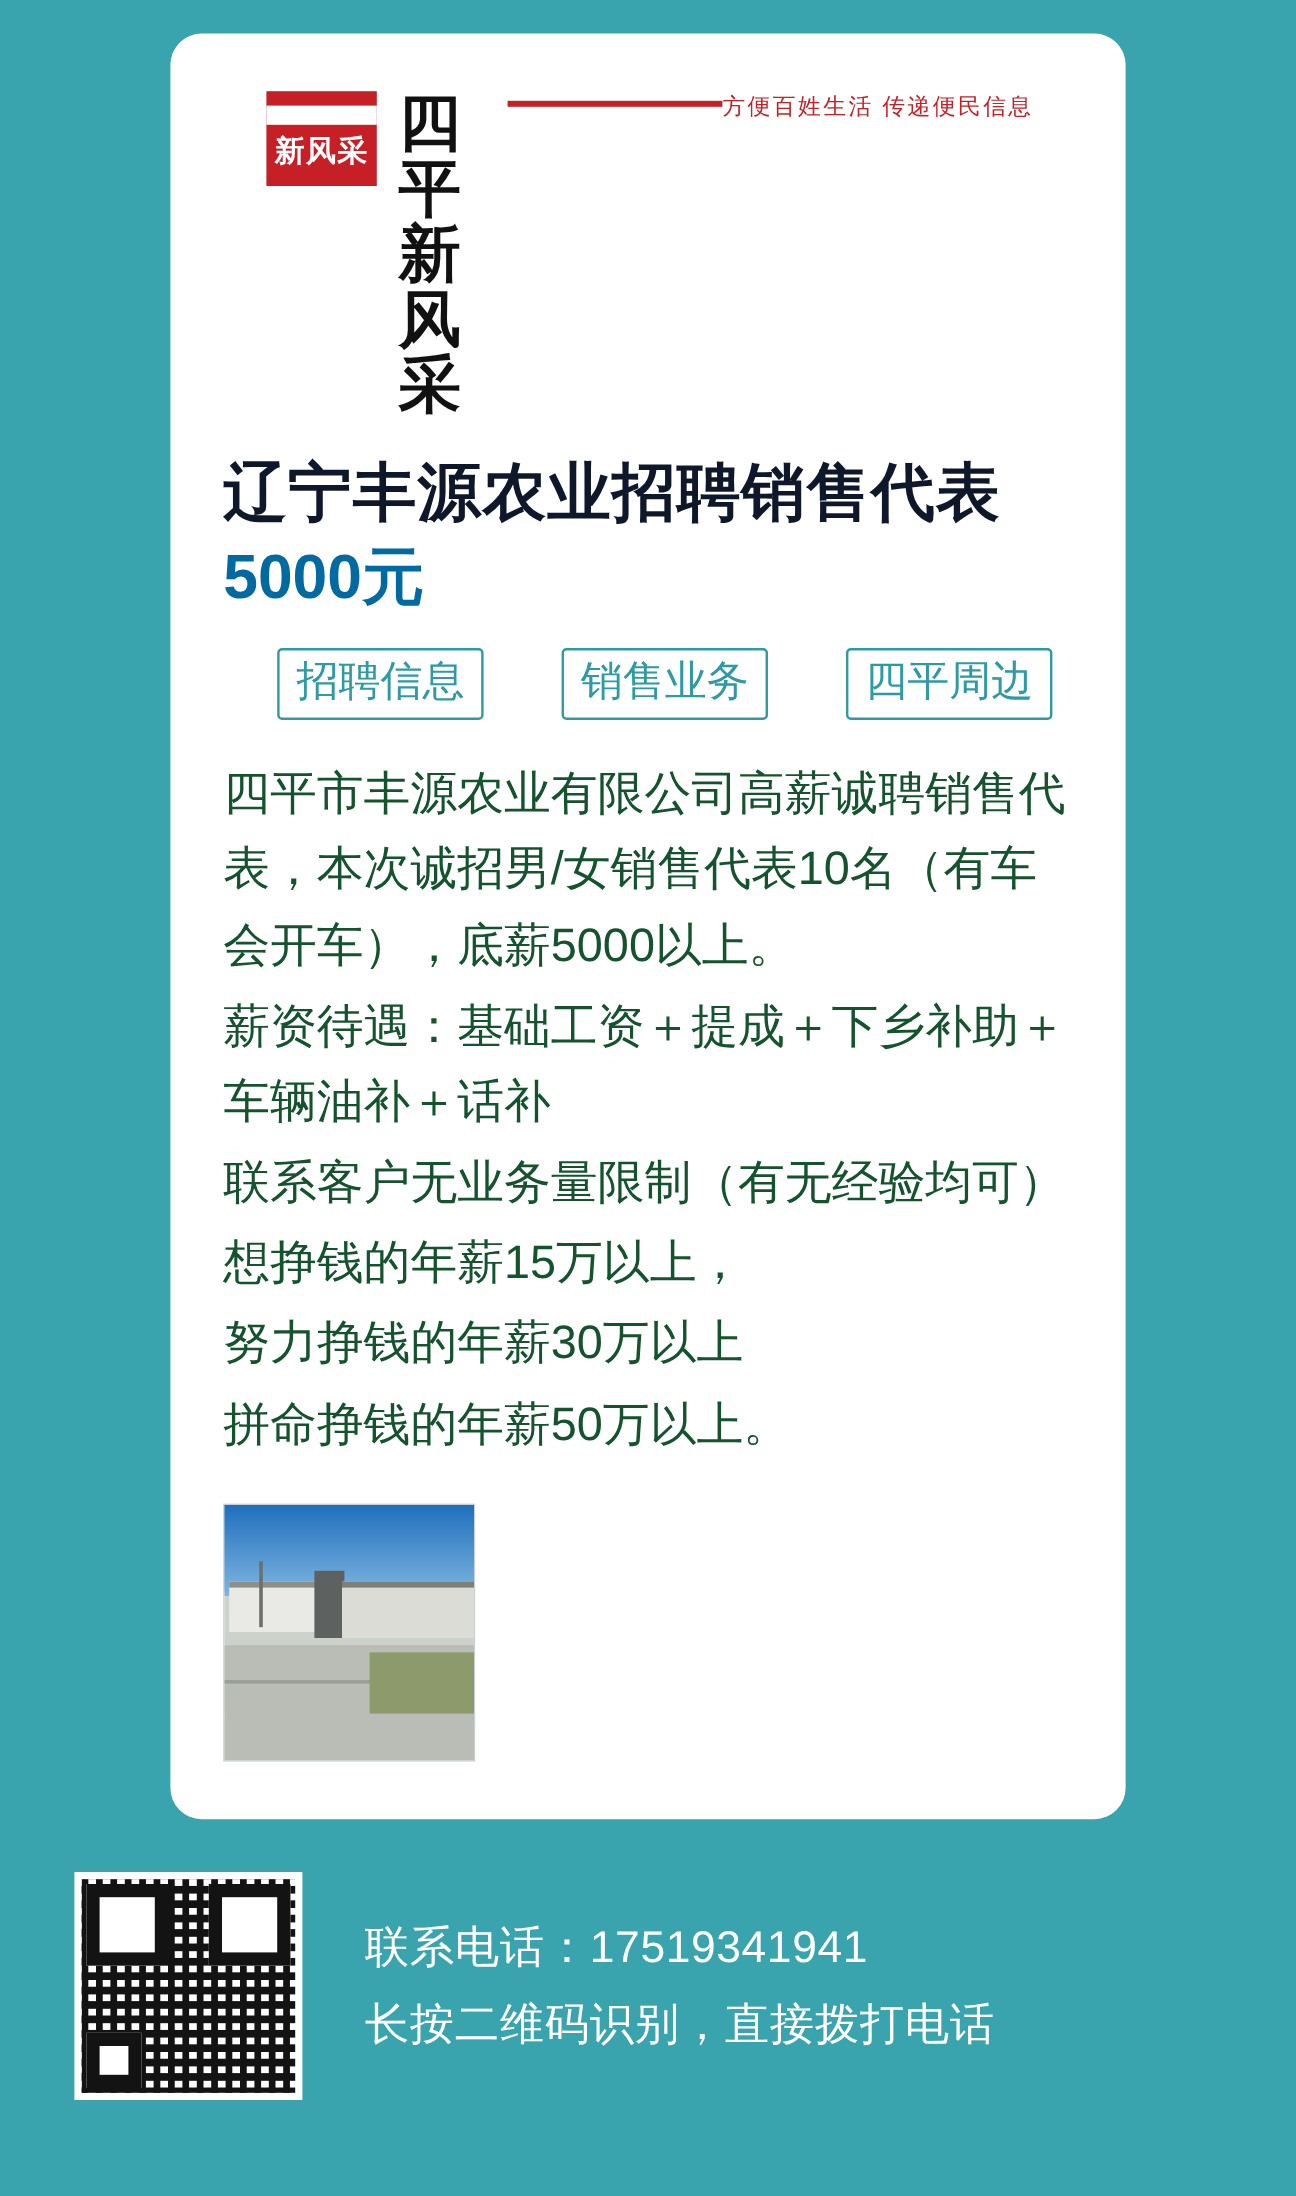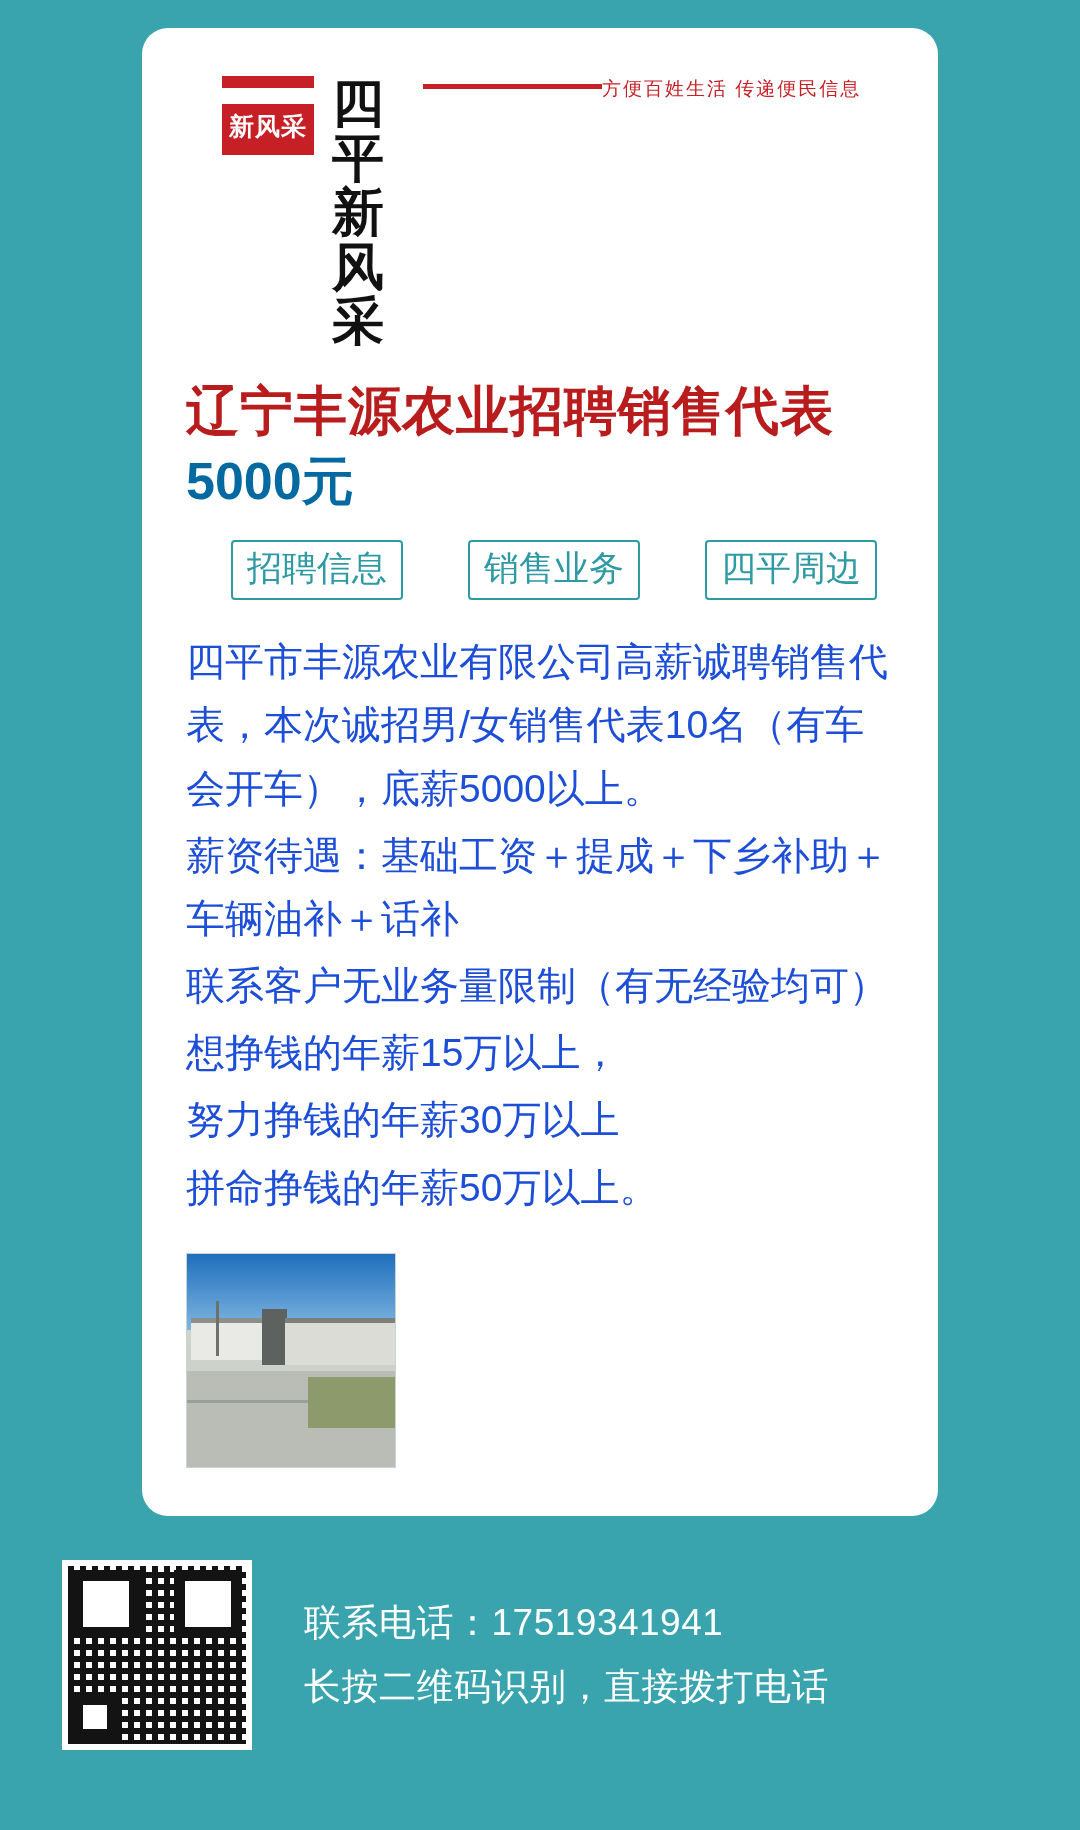--- a/index.html
+++ b/index.html
@@ -67,21 +67,21 @@
   .logo-sub {
     font-size: 19px;
     color: #c62026;
     letter-spacing: 2px;
     white-space: nowrap;
   }
   
   .title {
     font-size: 53px;
     font-weight: bold;
-    color: #b91c1c;
+    color: #0f172a;
     line-height: 1.22;
     letter-spacing: 1px;
     margin-bottom: 6px;
   }
   .salary {
     font-size: 52px;
     font-weight: bold;
     color: #0369a1;
     line-height: 1.2;
     margin-bottom: 28px;
@@ -94,21 +94,21 @@
     font-size: 35px;
     padding: 6px 14px 10px 14px;
     border-radius: 4px;
     line-height: 1.15;
     white-space: nowrap;
     margin-left: 45px;
   }
   
   .body-text p {
     font-size: 39px;
-    color: #1d4ed8;
+    color: #14532d;
     line-height: 1.62;
     letter-spacing: 0px;
     margin-bottom: 4px;
   }
   
   .photo-wrap { margin-top: 34px; }
   .photo {
     width: 210px;
     height: 215px;
     border: 1px solid #c9d3d6;

